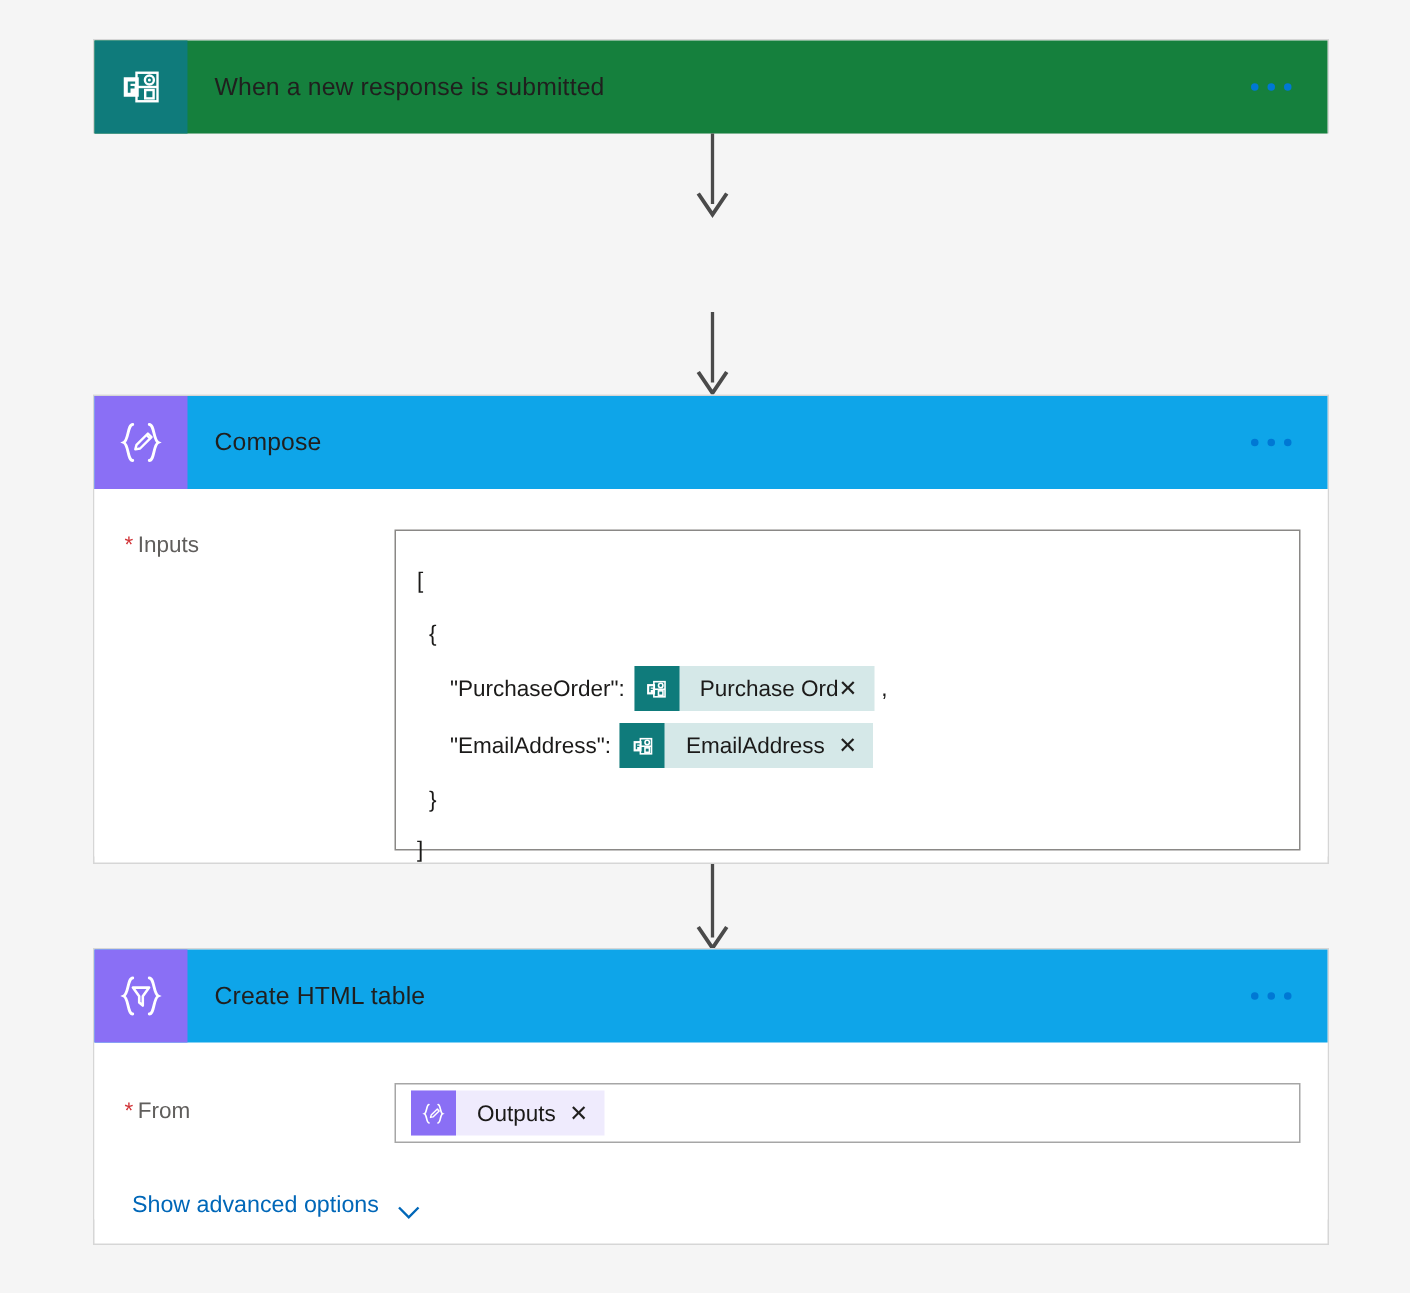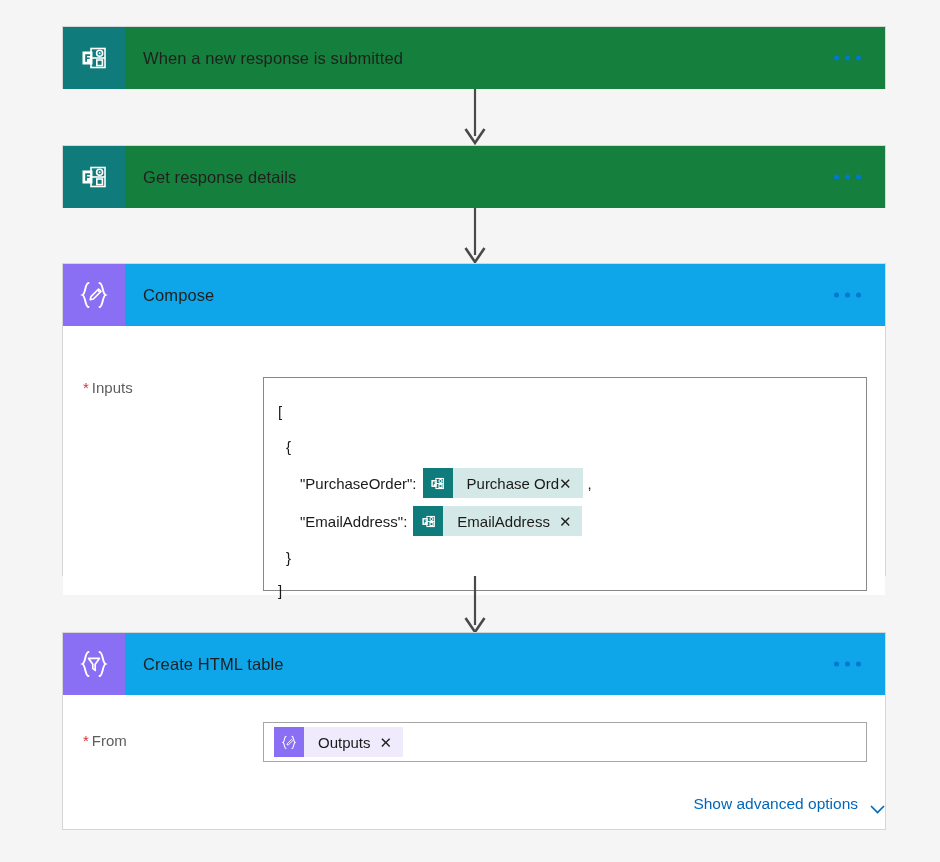--- a/index.html
+++ b/index.html
@@ -192,41 +192,20 @@
     </div>
   </div>
 
   <div class="connector" style="left:462px; top:89px;">
     <svg width="26" height="58" viewBox="0 0 26 58">
       <line x1="13" y1="0" x2="13" y2="47" stroke="#4a4a4a" stroke-width="2.2"></line>
       <polyline points="3.5,40 13,54 22.5,40" fill="none" stroke="#4a4a4a" stroke-width="2.6" stroke-linejoin="miter"></polyline>
     </svg>
   </div>
 
-  <div class="card" style="left:62px; top:145px; width:824px; height:63px;">
-    <div class="card-header forms">
-      <div class="icon-tile forms">
-        <svg width="32" height="32" viewBox="0 0 32 32" aria-hidden="true">
-          <rect x="13" y="6.5" width="14" height="19" fill="none" stroke="#ffffff" stroke-width="1.6"></rect>
-          <line x1="13" y1="16" x2="27" y2="16" stroke="#ffffff" stroke-width="1.6"></line>
-          <circle cx="21.6" cy="11.3" r="3" fill="none" stroke="#ffffff" stroke-width="1.6"></circle>
-          <circle cx="21.6" cy="11.3" r="1" fill="#ffffff"></circle>
-          <rect x="18.8" y="18" width="5.6" height="5.6" fill="none" stroke="#ffffff" stroke-width="1.6"></rect>
-          <rect x="4.5" y="9.5" width="10" height="13" fill="#ffffff"></rect>
-          <path d="M7.2 19.8 L7.2 12.3 L12.1 12.3 L12.1 13.9 L9.0 13.9 L9.0 15.4 L11.7 15.4 L11.7 17.0 L9.0 17.0 L9.0 19.8 Z" fill="#0f7b7b"></path>
-        </svg>
-      </div>
-      <div class="card-title">Get response details</div>
-      <div class="ellipsis-btn">
-        <span></span>
-          <span></span>
-          <span></span>
-      </div>
-    </div>
-  </div>
 
   <div class="connector" style="left:462px; top:208px;">
     <svg width="26" height="58" viewBox="0 0 26 58">
       <line x1="13" y1="0" x2="13" y2="47" stroke="#4a4a4a" stroke-width="2.2"></line>
       <polyline points="3.5,40 13,54 22.5,40" fill="none" stroke="#4a4a4a" stroke-width="2.6" stroke-linejoin="miter"></polyline>
     </svg>
   </div>
 
   <div class="card" style="left:62px; top:263px; width:824px; height:313px;">
     <div class="card-header compose">
@@ -240,21 +219,21 @@
       </div>
       <div class="card-title">Compose</div>
       <div class="ellipsis-btn">
         <span></span>
           <span></span>
           <span></span>
       </div>
     </div>
 
     <div class="card-body">
-      <div class="field-row" style="padding:27px 0 4px 20px;margin-top:24px;">
+      <div class="field-row" style="padding:27px 0 4px 20px;">
 
         <div class="field-label" style="width:180px;">
           <span class="req-star">*</span><span>Inputs</span>
         </div>
 
         <div class="editor-box" style="width:604px; height:214px; padding:16px 14px 0 14px;">
 
           <div class="code-line" style="height:35px;">
             <span class="brace">[</span>
           </div>
@@ -351,21 +330,21 @@
                 <path d="M23.5 4 C26.6 4 25.9 13.8 28.8 15 C25.9 16.2 26.6 26 23.5 26" fill="none" stroke="#ffffff" stroke-width="2" stroke-linecap="round"></path>
                 <path d="M14.4 19.4 L15.2 16.6 L22.6 9.4 L24.8 11.6 L17.4 18.8 Z" fill="none" stroke="#ffffff" stroke-width="1.7" stroke-linejoin="round"></path>
               </svg>
             </span>
             <span class="token-label">Outputs</span>
             <span class="token-x">✕</span>
           </span>
         </div>
       </div>
 
-      <div style="padding:33px 0 0 25px;text-align:right;">
+      <div style="padding:33px 0 0 25px;">
         <span class="adv-link">
           <span>Show advanced options</span>
           <span class="chev">
             <svg width="15" height="9" viewBox="0 0 15 9">
               <polyline points="1,1 7.5,7.6 14,1" fill="none" stroke="#0067b8" stroke-width="1.6"></polyline>
             </svg>
           </span>
         </span>
       </div>
     </div>

